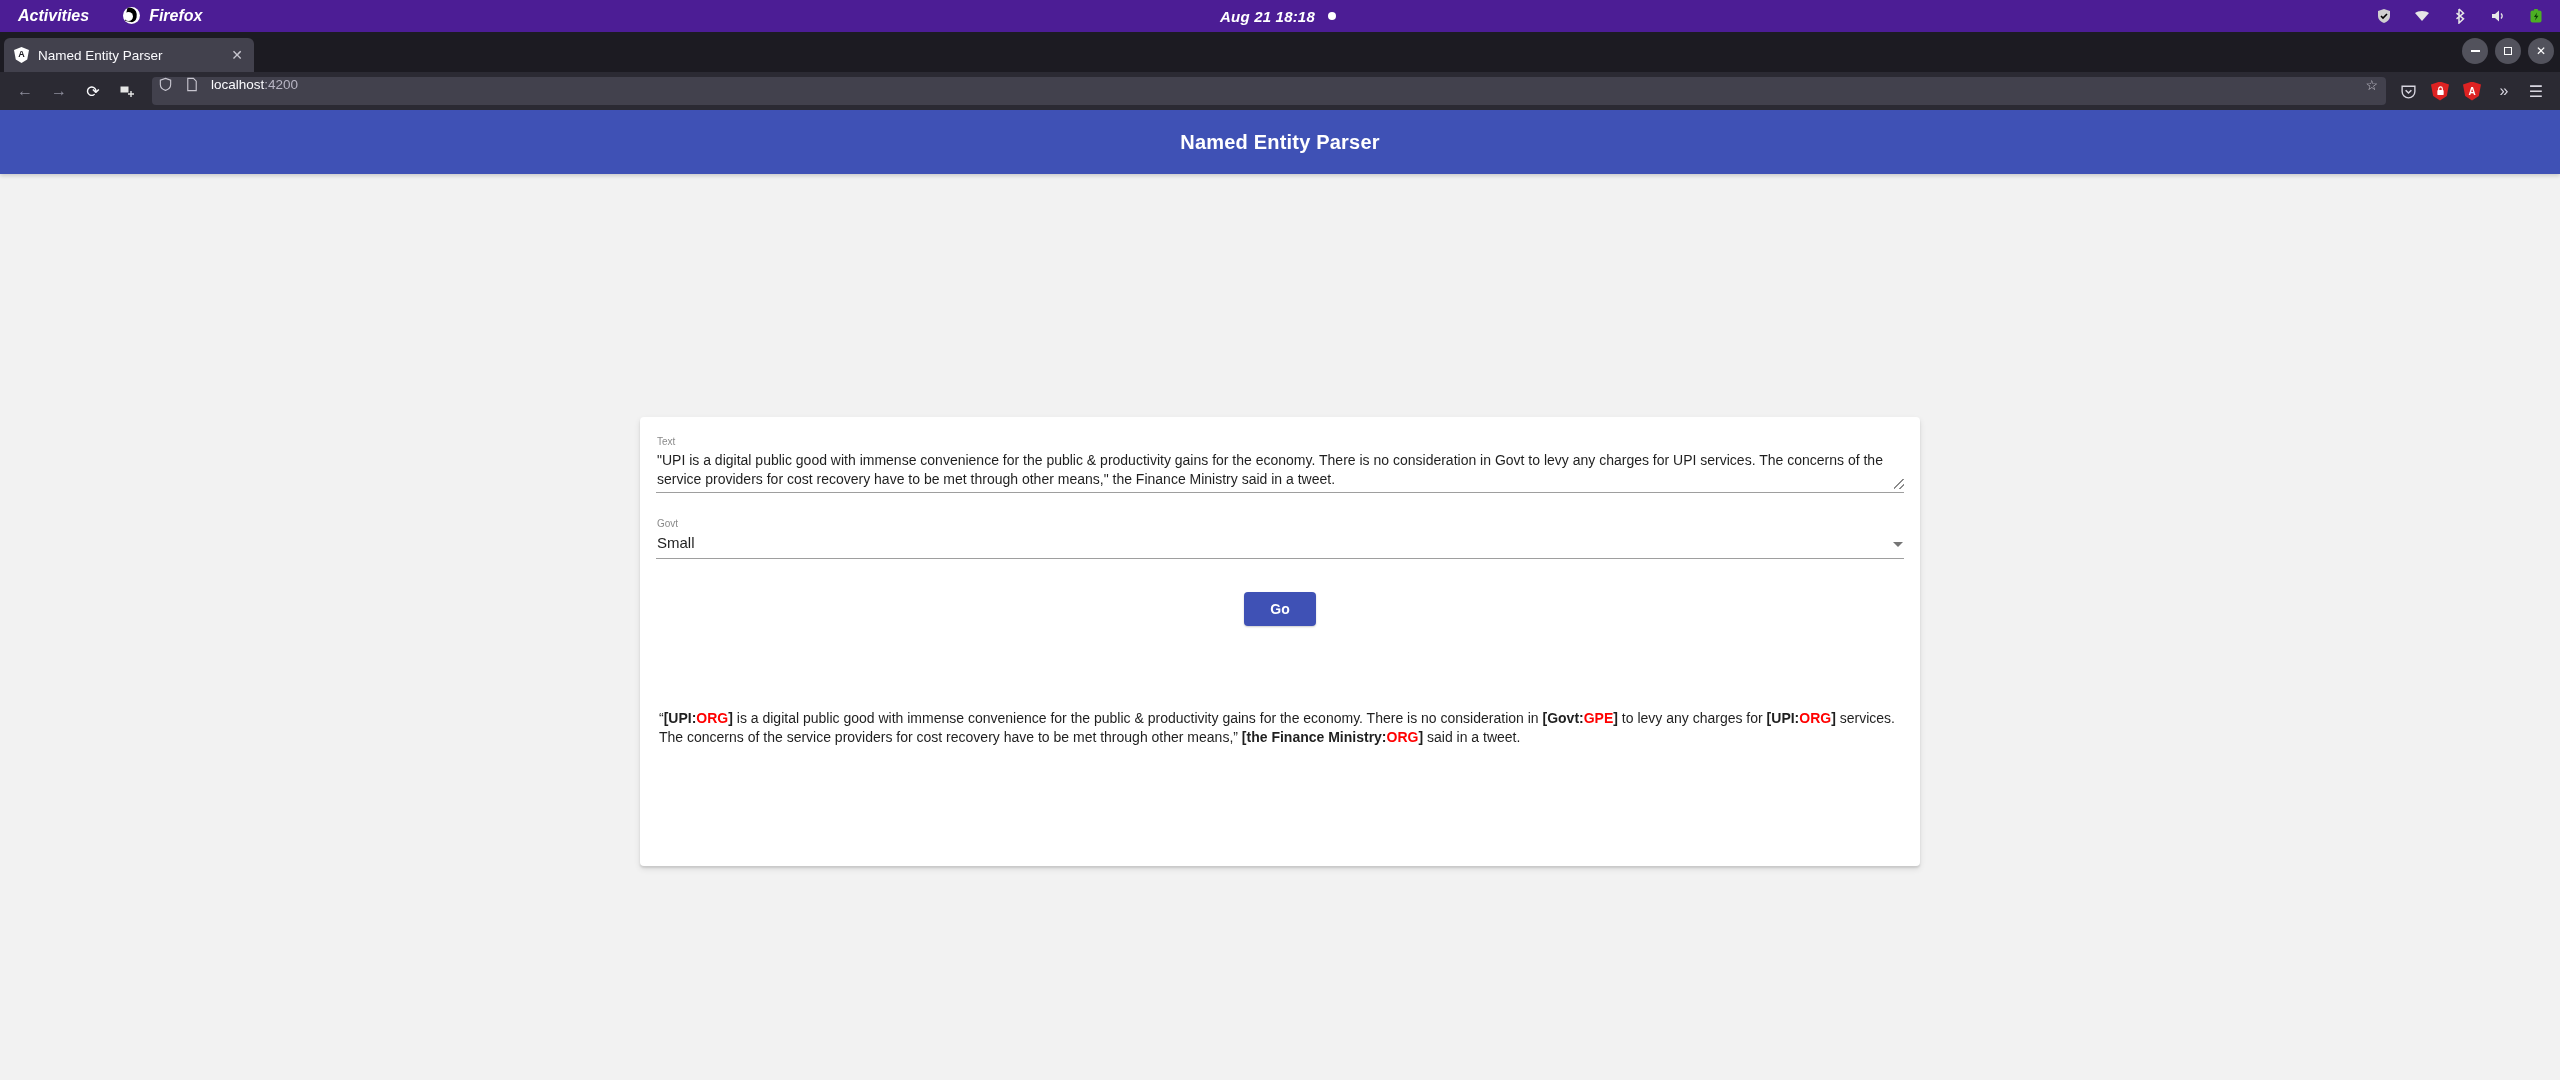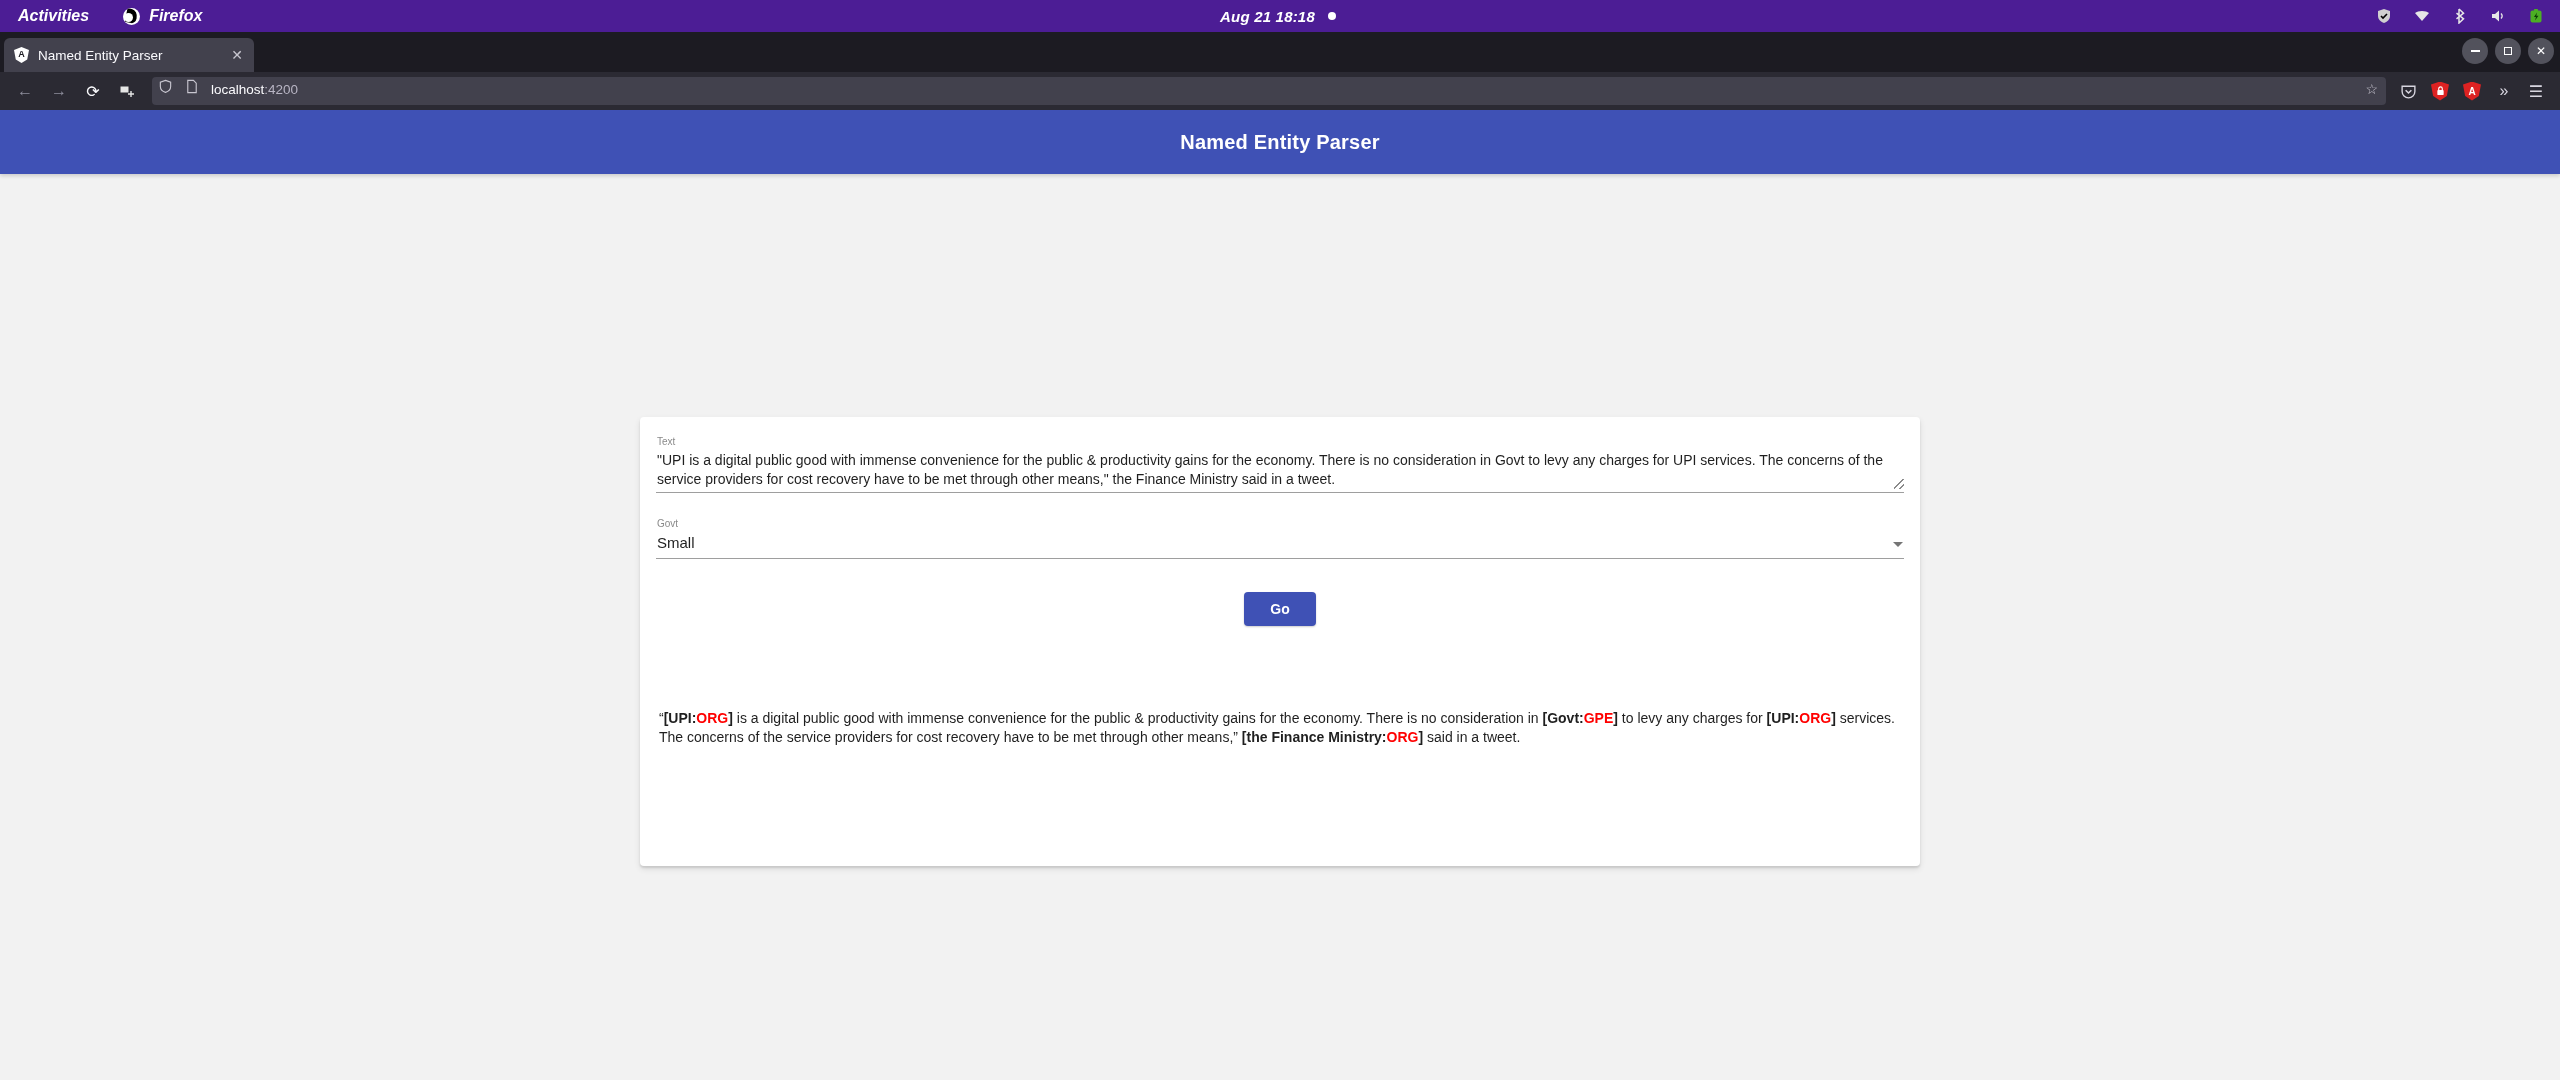--- a/index.html
+++ b/index.html
@@ -14,21 +14,21 @@
   .gnome-bar {
     height: 32px; width: 100%;
     background: #4c1d95;
     display: flex; align-items: center;
     color: #ffffff;
     font-size: 16px; font-weight: bold;
     position: relative;
     font-style: italic;
   }
   .gnome-left { display: flex; align-items: center; gap: 34px; padding-left: 18px; }
-  .gnome-app { display: flex; align-items: center; gap: 9px; }
+  .gnome-app { display: flex; gap: 9px; }
   .ff-logo {
     width: 17px; height: 17px; border-radius: 50%;
     background: #ffffff;
     position: relative; overflow: hidden;
   }
   .ff-logo::after {
     content: ""; position: absolute; left: 3px; top: 1px;
     width: 11px; height: 14px; background: #000;
     border-radius: 0 60% 40% 10%;
     transform: rotate(12deg);
@@ -105,21 +105,21 @@
     padding: 0 8px;
   }
   .navbtn {
     width: 34px; height: 30px;
     display: flex; align-items: center; justify-content: center;
     color: #8f8f9d;
   }
   .navbtn.active { color: #fbfbfe; }
   .urlbar {
     flex: 1; height: 28px; background: #42414d; border-radius: 4px;
-    display: flex; align-items: flex-end; gap: 12px;
+    display: flex; align-items: flex-start; gap: 12px;
     padding: 0 8px 8px 6px; margin: 0 6px 0 8px;
     color: #fbfbfe; font-size: 13.5px;
   }
   .url-text { flex: 1; }
   .url-text .dim { color: #b8b5c4; }
   .urlbar .star { color: #c8c6d0; font-size: 14px; }
   .toolbtn {
     width: 32px; height: 30px;
     display: flex; align-items: center; justify-content: center;
     color: #d8d6e0;

